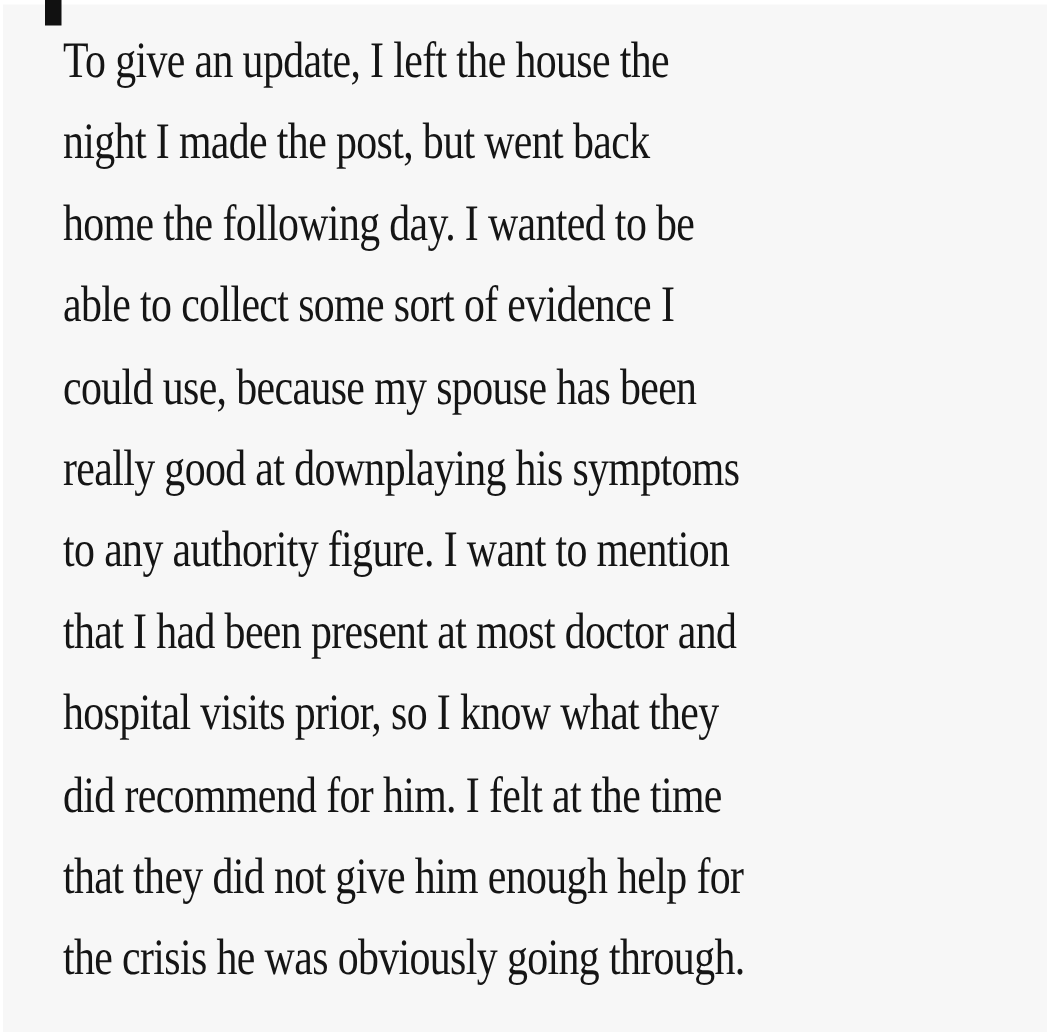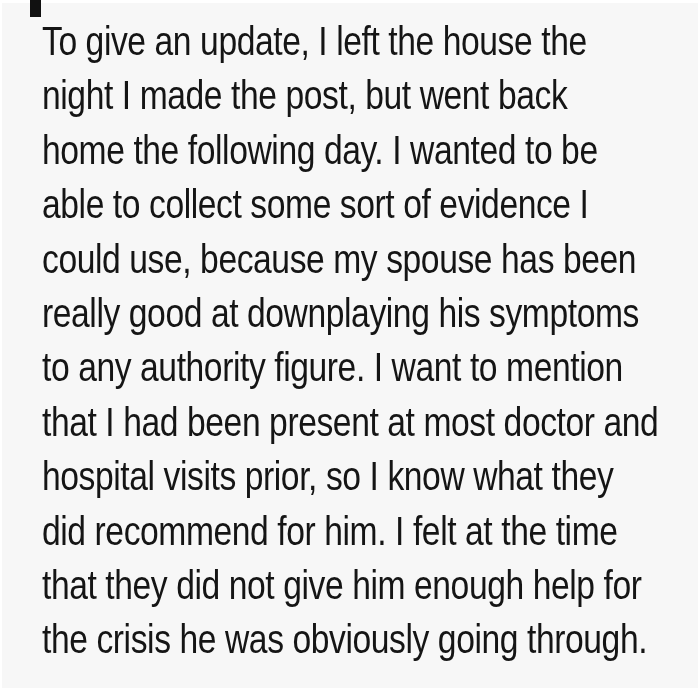--- a/index.html
+++ b/index.html
@@ -29,23 +29,23 @@
     width: 11px;
     height: 17px;
     background: #111111;
   }
   .quote-text {
     position: absolute;
     left: 42px;
     top: 14px;
     right: 8px;
     color: #151515;
-    font-size: 41px;
+    font-size: 34px;
     line-height: 54.4px;
-    font-family: Liberation Sans, sans-serif;
+    font-family: Liberation Serif, serif;
   }
   .quote-line {
     white-space: nowrap;
     letter-spacing: -0.5px;
     transform: scaleX(0.82);
     transform-origin: 0 50%;
   }
 </style>
 </head>
 <body>

